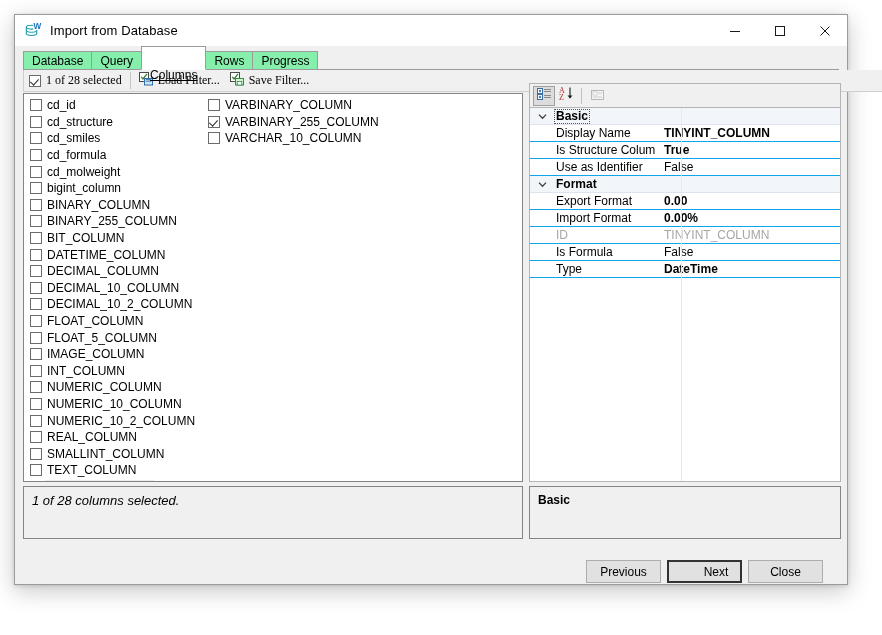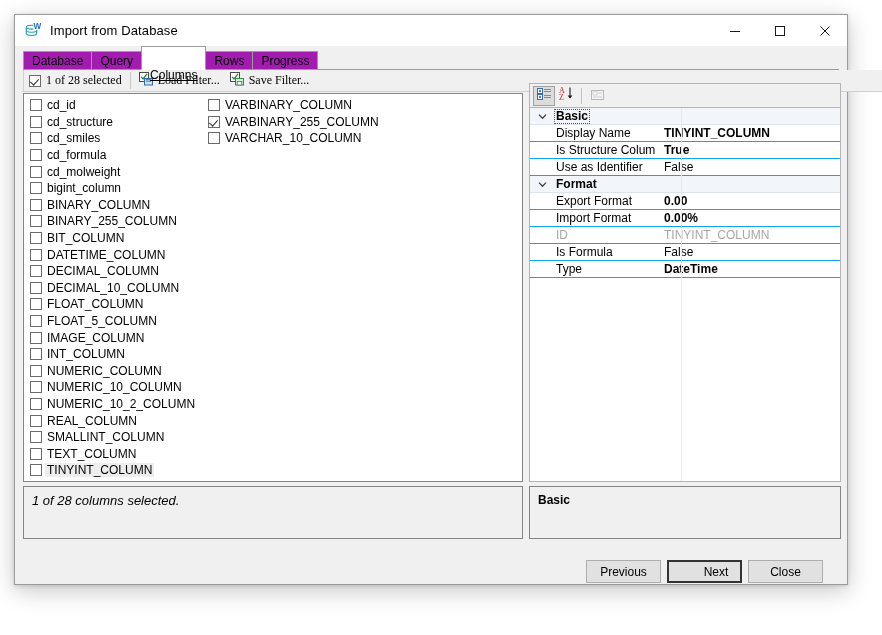--- a/index.html
+++ b/index.html
@@ -58,21 +58,21 @@
     display: flex; align-items: flex-end;
     border-bottom: 1px solid #9b9b9b;
   }
   .tab {
     font-size: 12px; color: #000;
     padding: 2px 8px 2px 8px;
     height: 18px; line-height: 15px;
     box-sizing: border-box;
     border: 1px solid #9b9b9b;
     border-bottom: none;
-    background: #a21caf;
+    background: #86efac;
     margin-right: -1px;
     position: relative;
     white-space: nowrap;
   }
   .tab.selected {
     background: #ffffff;
     height: 21px;
     line-height: 17px;
     padding-top: 20px;
     z-index: 3;
@@ -405,20 +405,24 @@
           <div class="list-row">
             <span class="cb"></span>
             <span class="list-label">DECIMAL_COLUMN</span>
           </div>
           <div class="list-row">
             <span class="cb"></span>
             <span class="list-label">DECIMAL_10_COLUMN</span>
           </div>
           <div class="list-row">
             <span class="cb"></span>
+            <span class="list-label">DECIMAL_10_2_COLUMN</span>
+          </div>
+          <div class="list-row">
+            <span class="cb"></span>
             <span class="list-label">FLOAT_COLUMN</span>
           </div>
           <div class="list-row">
             <span class="cb"></span>
             <span class="list-label">FLOAT_5_COLUMN</span>
           </div>
           <div class="list-row">
             <span class="cb"></span>
             <span class="list-label">IMAGE_COLUMN</span>
           </div>

